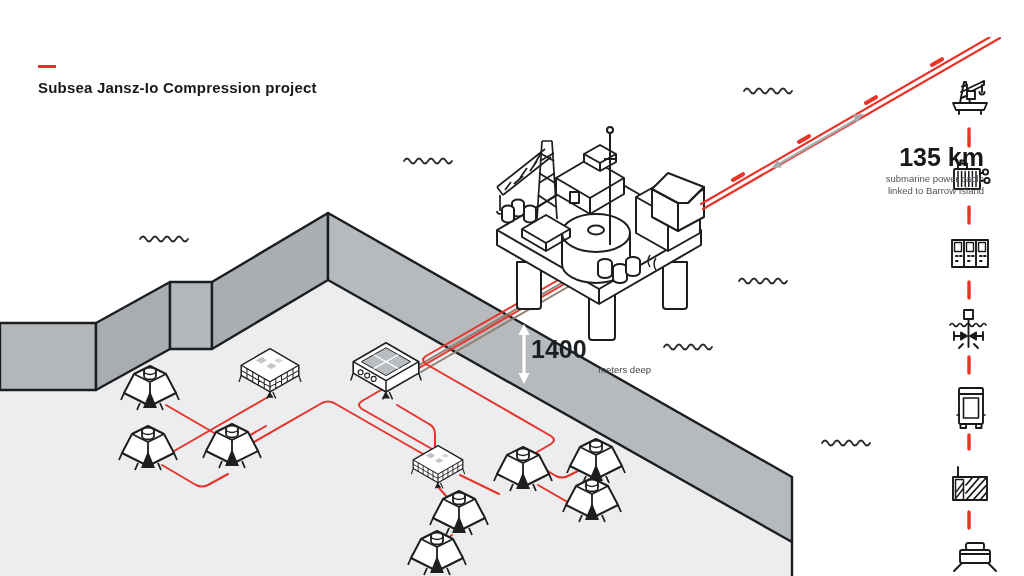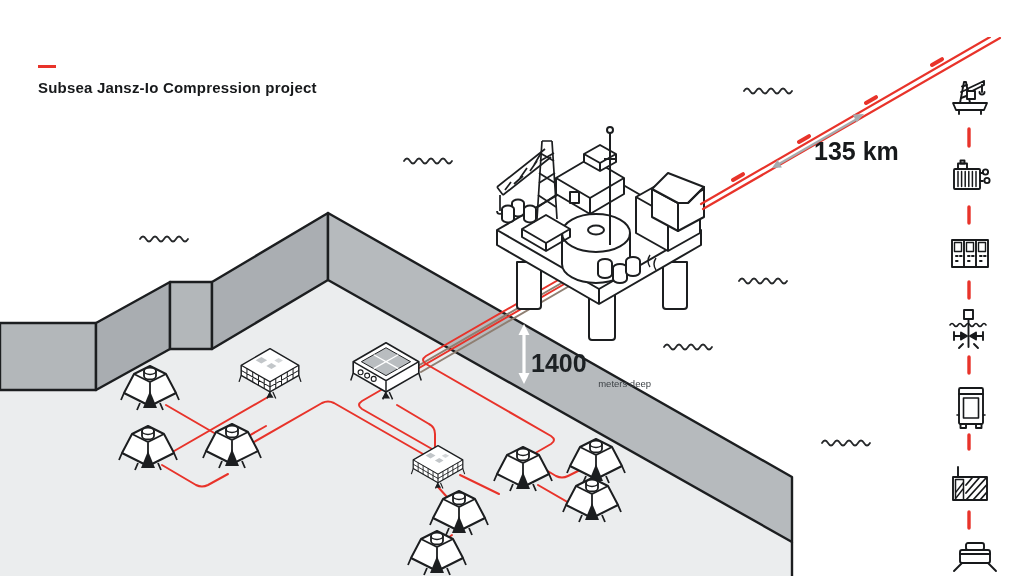--- a/index.html
+++ b/index.html
@@ -3,24 +3,24 @@
 <meta charset="utf-8">
 <style>
   html,body{margin:0;padding:0;background:#ffffff;}
   .canvas{position:relative;width:1024px;height:576px;background:#ffffff;overflow:hidden;
           font-family:"Liberation Sans", sans-serif;margin-top:37px;}
   .scene{position:absolute;left:0;top:0;}
   .hdr{position:absolute;left:38px;top:28px;width:320px;}
   .hdr .dash{width:18px;height:3px;background:#e8332a;margin-bottom:11px;}
   .hdr h1{margin:0 0 12px 0;font-size:15px;font-weight:700;color:#17191b;letter-spacing:.2px;}
   .hdr p{margin:0;font-size:11.5px;line-height:1.5;color:#4f5459;}
-  .cable-note{position:absolute;left:814px;top:102px;width:170px;}
+  .cable-note{position:absolute;left:814px;top:108px;width:170px;text-align:right;}
   .cable-note .big{font-size:25px;font-weight:700;color:#17191b;line-height:1;}
   .cable-note .small{font-size:9.5px;color:#4f5459;line-height:1.3;margin-top:3px;}
-  .depth-note{position:absolute;left:531px;top:314px;width:120px;}
+  .depth-note{position:absolute;left:531px;top:300px;width:120px;}
   .depth-note .big{font-size:25px;font-weight:700;color:#1d2124;line-height:1;}
   .depth-note .small{font-size:9.5px;color:#3e4347;margin-top:2px;text-align:right;}
 </style>
 </head>
 <body>
 
 <div class="canvas">
 
   <svg class="scene" width="1024" height="576" viewBox="0 0 1024 576">
 
@@ -265,20 +265,24 @@
     </g>
   </svg>
 
   <div class="hdr">
     <div class="dash"></div>
     <h1>Subsea Jansz-Io  Compression project</h1>
   </div>
 
   <div class="cable-note">
     <div class="big">135 km</div>
+    <div class="small">
+      <div>submarine power cable</div>
+      <div>linked to Barrow Island</div>
+    </div>
   </div>
 
   <div class="depth-note">
     <div class="big">1400</div>
     <div class="small">meters deep</div>
   </div>
 
 </div>
 
 </body></html>

